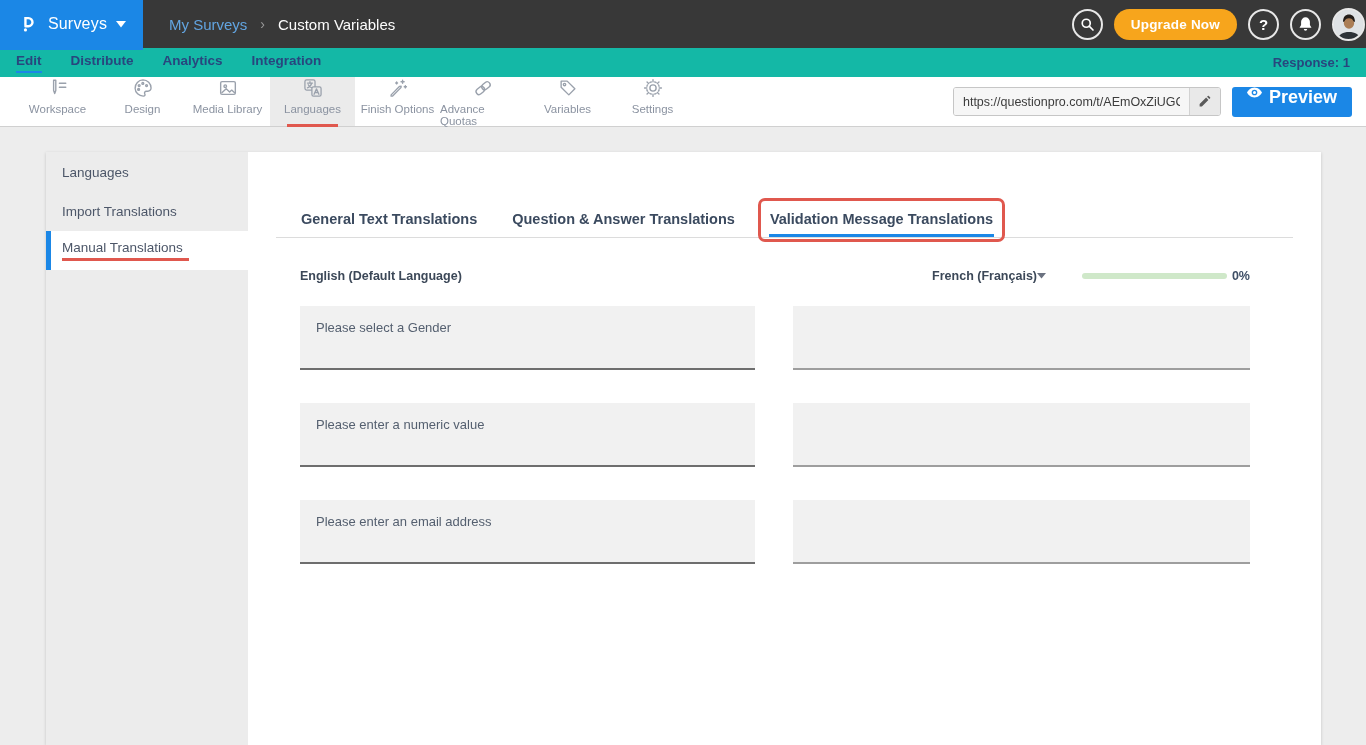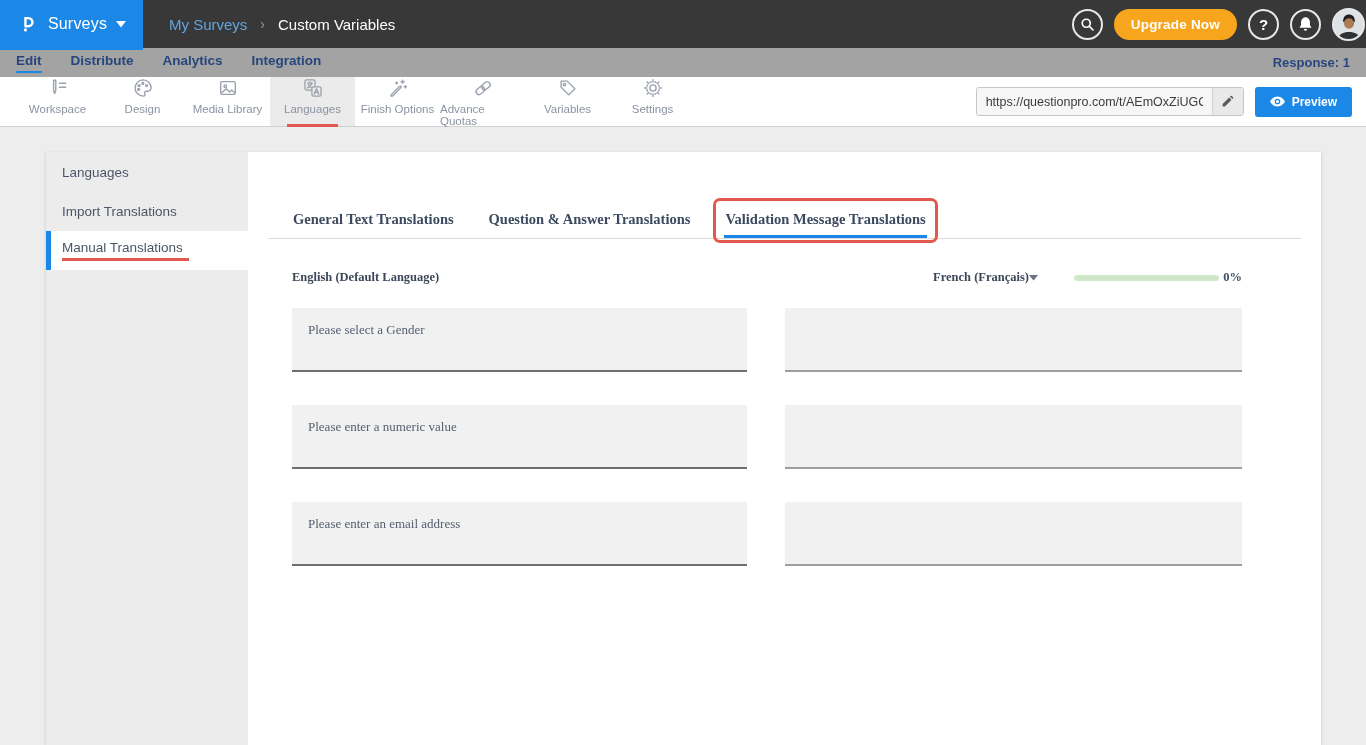--- a/index.html
+++ b/index.html
@@ -17,46 +17,46 @@
   .breadcrumb { margin-left:26px; display:flex; align-items:center; gap:13px; font-size:15px; }
   .bc-parent { color:#62a4e0; cursor:pointer; }
   .bc-sep { color:#9a9a9a; font-size:14px; }
   .bc-current { color:#fdfdfd; }
   .topbar-right { margin-left:auto; display:flex; align-items:center; gap:11px; padding-right:1px; }
   .circ-btn { width:31px; height:31px; border:2px solid #e8e8e8; border-radius:50%; display:flex; align-items:center; justify-content:center; cursor:pointer; color:#fff; font-weight:700; font-size:15px; }
   .upgrade-btn { background:#f7a51c; color:#fff; border:none; border-radius:16px; height:31px; padding:0 17px; font-size:13.5px; font-weight:700; font-family:inherit; cursor:pointer; letter-spacing:.2px; }
   .avatar { width:33px; height:33px; border-radius:50%; overflow:hidden; border:2px solid #e8e8e8; cursor:pointer; background:#d7dadd; }
 
   
-  .nav-row { position:absolute; top:48px; left:0; right:0; height:29px; background:#a3a3a3; display:flex; align-items:center; padding:8px 16px; }
+  .nav-row { position:absolute; top:48px; left:0; right:0; height:29px; background:#14b8a6; display:flex; align-items:center; padding:8px 16px; }
   .nav-item { margin-right:29px; font-size:13.5px; font-weight:700; color:#28467e; cursor:pointer; padding-bottom:3px; border-bottom:2px solid transparent; }
   .nav-item.active { border-bottom-color:#1b87e6; }
   .response-count { margin-left:auto; font-size:13px; font-weight:700; color:#28467e; }
 
   
   .toolbar-row { position:absolute; top:77px; left:0; right:0; height:50px; background:#fff; border-bottom:1px solid #d0d0d0; display:flex; align-items:stretch; padding-left:15px; }
   .tool { width:85px; display:flex; flex-direction:column; align-items:center; justify-content:flex-start; gap:4px; color:#8b93a1; font-size:11.5px; cursor:pointer; position:relative; }
   .tool svg { width:22px; height:22px; stroke:#9aa1ac; }
   .tool.active { background:#ebebeb; }
   .tool .annotate-line { position:absolute; bottom:-2px; left:17px; right:17px; height:4px; background:#e0584e; }
   .toolbar-right { margin-left:auto; display:flex; align-items:center; gap:11px; padding-right:14px; }
   .url-box { width:268px; height:29px; border:1px solid #c6c6c6; border-radius:3px; display:flex; overflow:hidden; }
   .url-box input { flex:1; border:none; outline:none; background:#f6f6f6; padding:0 9px; font-size:12.5px; color:#3c3c3c; font-family:inherit; }
   .url-edit { width:31px; background:#e9e9e9; border-left:1px solid #d2d2d2; display:flex; align-items:center; justify-content:center; cursor:pointer; }
-  .preview-btn { height:30px; padding:0 15px; background:#1b87e6; border:none; border-radius:3px; color:#fff; font-size:12px; font-weight:700; font-family:inherit; display:flex; align-items:center; gap:7px; cursor:pointer; }
+  .preview-btn { height:30px; padding:0 15px; background:#1b87e6; border:none; border-radius:3px; color:#fff; font-size:18px; font-weight:700; font-family:inherit; display:flex; gap:7px; cursor:pointer; }
 
   
   .page { position:absolute; top:127px; left:0; right:0; bottom:0; background:#ededed; }
   .panel { position:absolute; left:46px; right:45px; top:25px; bottom:0; display:flex; box-shadow:0 1px 3px rgba(0,0,0,.18); }
   .sidebar { width:202px; background:#ececec; padding-top:1px; flex:none; }
   .side-item { height:39px; display:flex; flex-direction:column; justify-content:center; padding-left:16px; font-size:13.5px; color:#4c5668; cursor:pointer; }
   .side-item.active { background:#fff; border-left:5px solid #1b87e6; padding-left:11px; }
   .side-item .annotate-line { height:3px; background:#e0584e; width:127px; margin-top:3px; }
 
-  .main { flex:1; background:#fff; padding:0 20px; overflow:hidden;font-family:Liberation Serif, serif; }
+  .main { flex:1; background:#fff; padding:0 28px; overflow:hidden; }
 
   
   .tabs { margin-top:50px; display:flex; align-items:flex-end; border-bottom:1px solid #dcdcdc; padding-left:24px; }
   .tab { font-size:14.5px; font-weight:700; color:#3b4a5f; margin-right:33px; cursor:pointer; position:relative; }
   .tab .tab-inner { display:inline-block; padding:9px 1px 10px; }
   .tab.active .tab-inner { border-bottom:3px solid #1b87e6; padding-bottom:7px; }
   .tab.active .annotate-box { position:absolute; top:-4px; left:-11px; right:-11px; bottom:-5px; border:3px solid #e0584e; border-radius:7px; pointer-events:none; }
 
   
   .lang-header { margin-top:31px; padding-left:24px; display:grid; grid-template-columns:455px 457px; column-gap:38px; align-items:center; }

